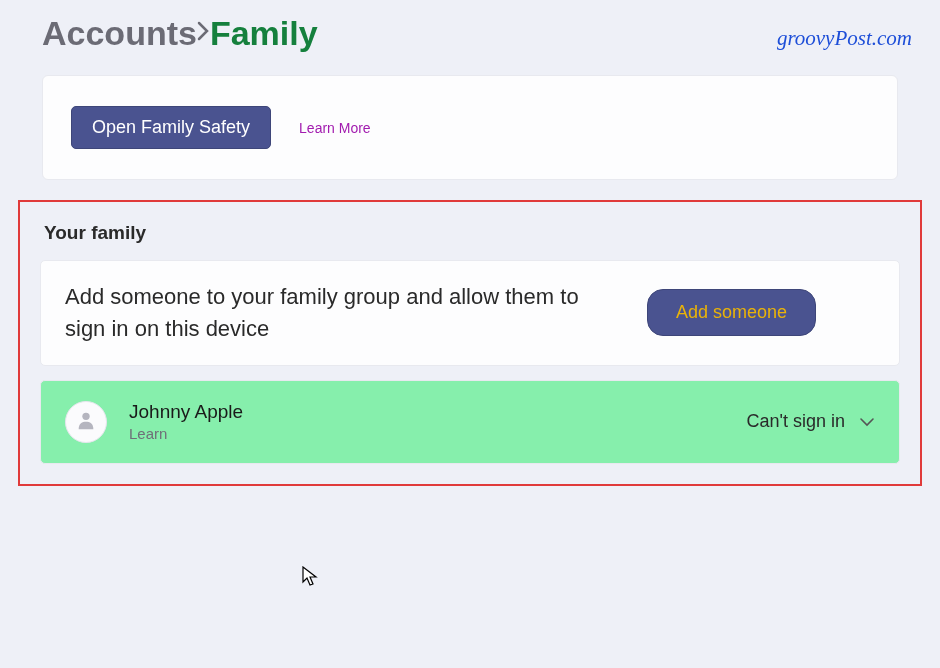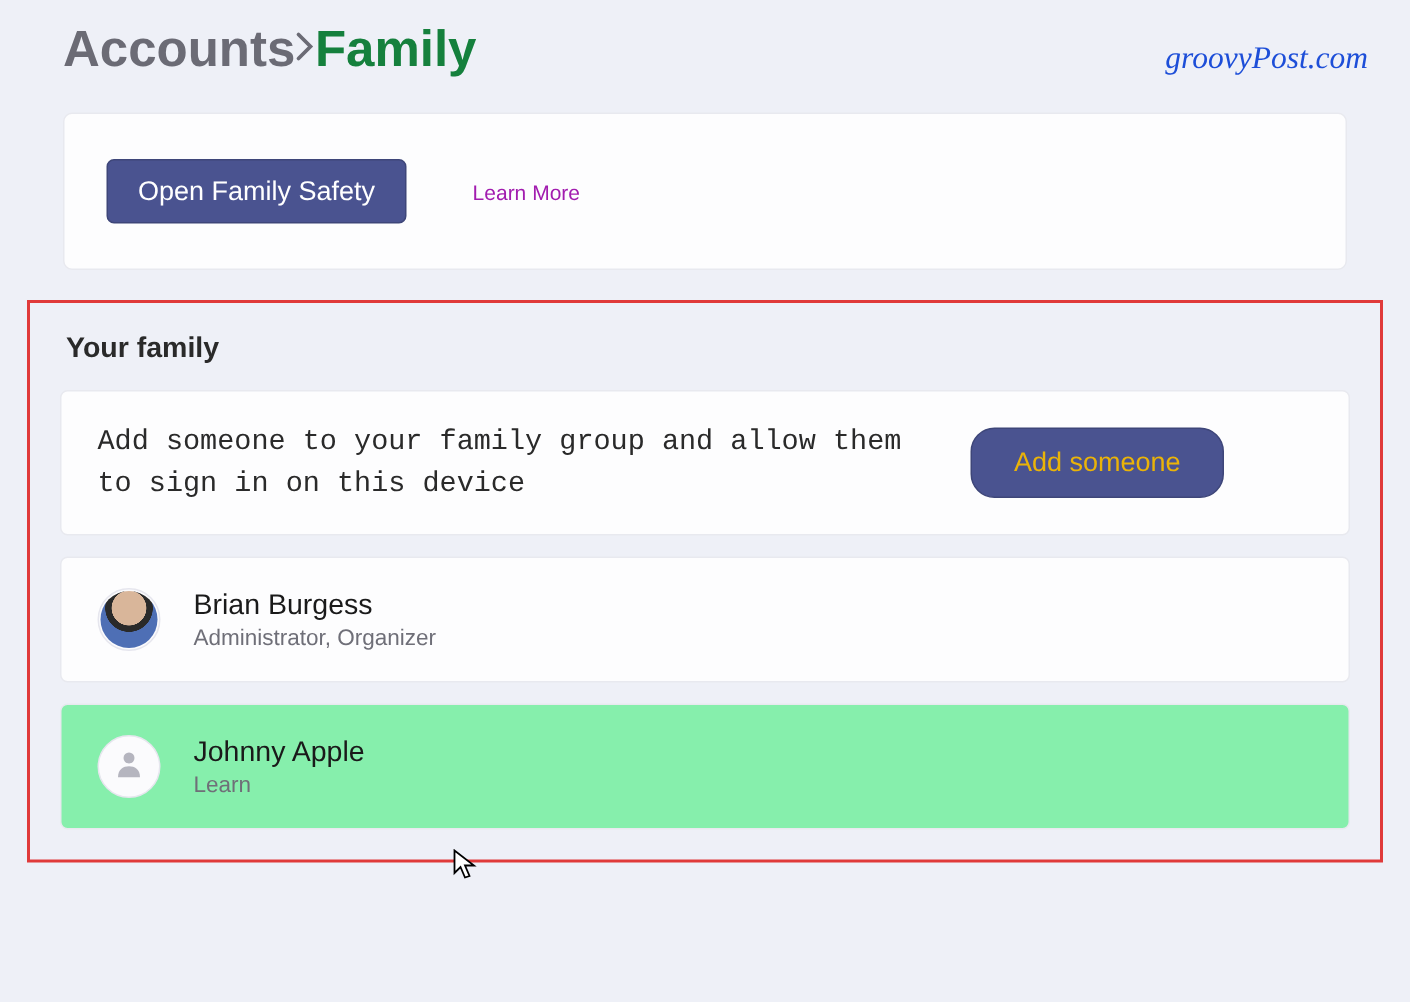--- a/index.html
+++ b/index.html
@@ -47,21 +47,21 @@
     .card {
       background: #fdfdfe;
       border: 1px solid #e8e9ef;
       border-radius: 6px;
       margin: 0 42px 20px;
       padding: 30px 28px;
     }
     .card-actions {
       display: flex;
       align-items: center;
-      gap: 44px;
+      gap: 28px;
     }
     .btn-primary {
       background: #4a5390;
       color: #fff;
       border: 1px solid #3e4679;
       border-radius: 5px;
       padding: 10px 20px;
       font-size: 18px;
       font-family: inherit;
       cursor: pointer;
@@ -89,26 +89,25 @@
       padding: 20px 24px;
       margin-bottom: 14px;
       display: flex;
       align-items: center;
       gap: 22px;
     }
     .inner-card:last-child {
       margin-bottom: 0;
     }
     .add-card .helper-text {
-      font-size: 19px;
+      font-size: 22px;
       color: #2a2a2a;
       line-height: 1.45;
       flex: 1;
       max-width: 560px;
-      font-family: Liberation Mono, monospace;
     }
     .btn-add {
       background: #4a5390;
       color: #eab308;
       border: 1px solid #3e4679;
       border-radius: 16px;
       padding: 12px 28px;
       font-size: 18px;
       font-family: inherit;
       cursor: pointer;
@@ -188,43 +187,42 @@
 </div>
 
 <div class="hl-box">
   <div class="section-title">Your family</div>
 
   <div class="inner-card add-card">
     <div class="helper-text">Add someone to your family group and allow them to sign in on this device</div>
     <button class="btn-add">Add someone</button>
   </div>
 
-  <div class="inner-card">
-    <div class="avatar">
-      <div class="avatar-img"></div>
-    </div>
-    <div class="member-info">
-      <div class="member-name">Brian Burgess</div>
-      <div class="member-role">Administrator, Organizer</div>
-    </div>
-  </div>
 
   <div class="inner-card highlighted-member">
     <div class="avatar">
       <span class="avatar-placeholder">
         <svg width="22" height="22" viewBox="0 0 24 24" fill="#b5b5bf">
             <circle cx="12" cy="8" r="4"></circle>
             <path d="M4 22 C4 16 8 14 12 14 C16 14 20 16 20 22 Z"></path>
           </svg>
       </span>
     </div>
     <div class="member-info">
       <div class="member-name">Johnny Apple</div>
       <div class="member-role">Learn</div>
     </div>
+    <div class="status-control">
+      <span>Can't sign in</span>
+      <span class="chev-down">
+        <svg width="16" height="10" viewBox="0 0 16 10">
+            <path d="M2 2 L8 8 L14 2" stroke="#555" stroke-width="1.6" fill="none" stroke-linecap="round"></path>
+          </svg>
+      </span>
+    </div>
   </div>
 </div>
 
 <span class="cursor-icon" style="left:302px; top:566px;">
   <svg width="18" height="22" viewBox="0 0 18 22">
     <path d="M1 1 L1 16 L5 12 L8 19 L11 18 L8 11 L14 11 Z" fill="#fff" stroke="#000" stroke-width="1.2"></path>
   </svg>
 </span>
 
 </body></html>

